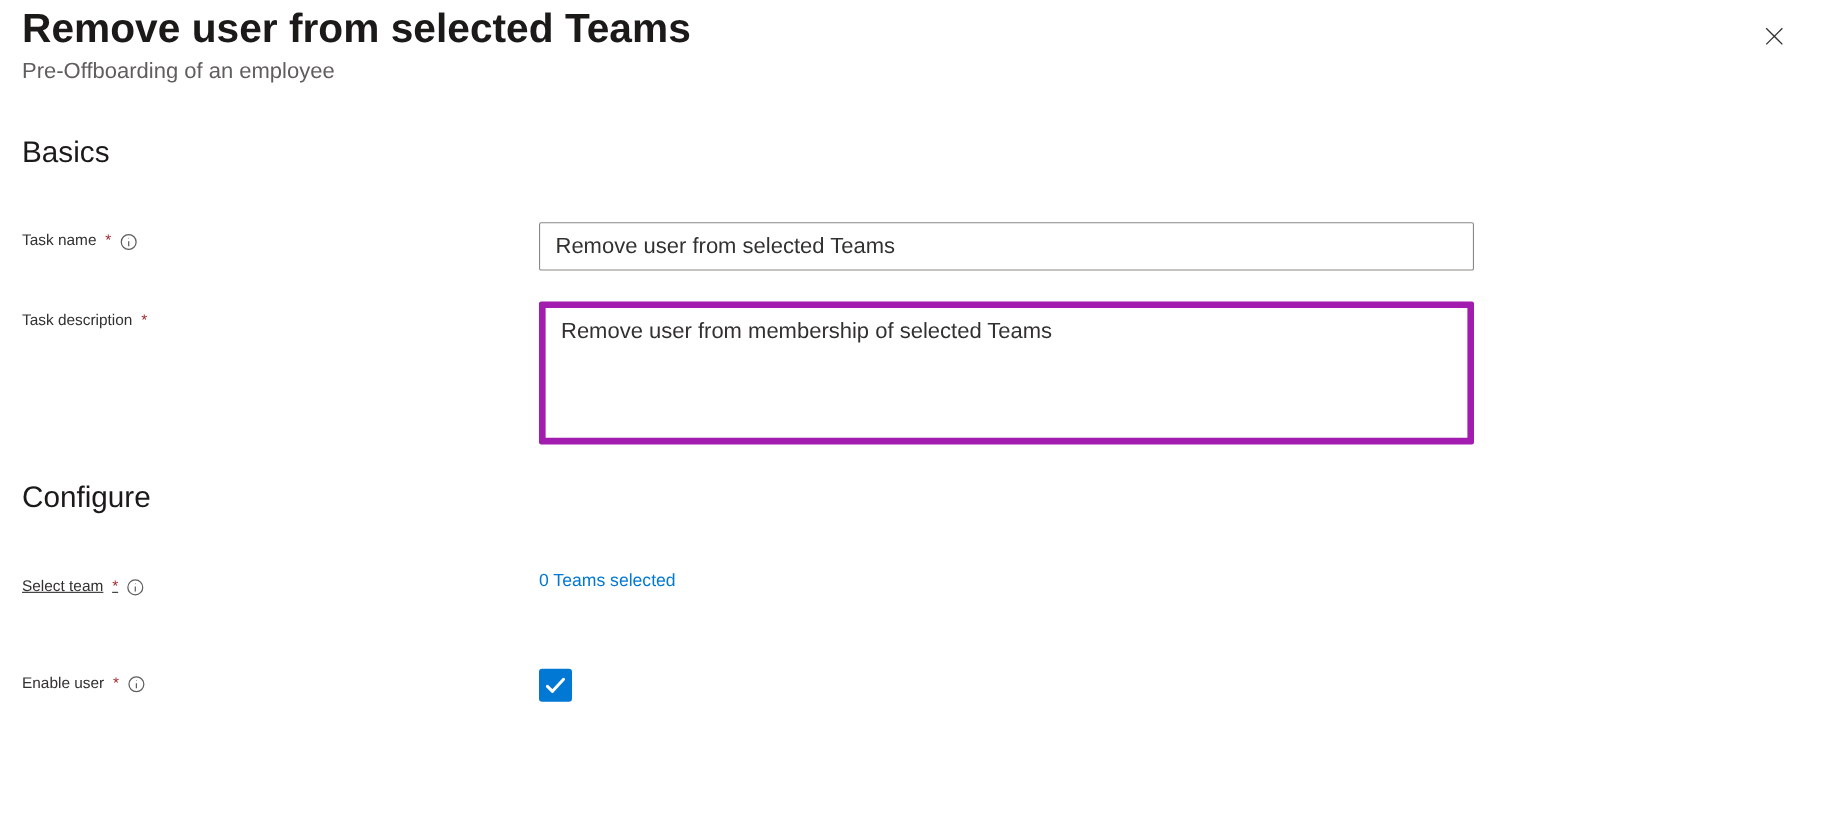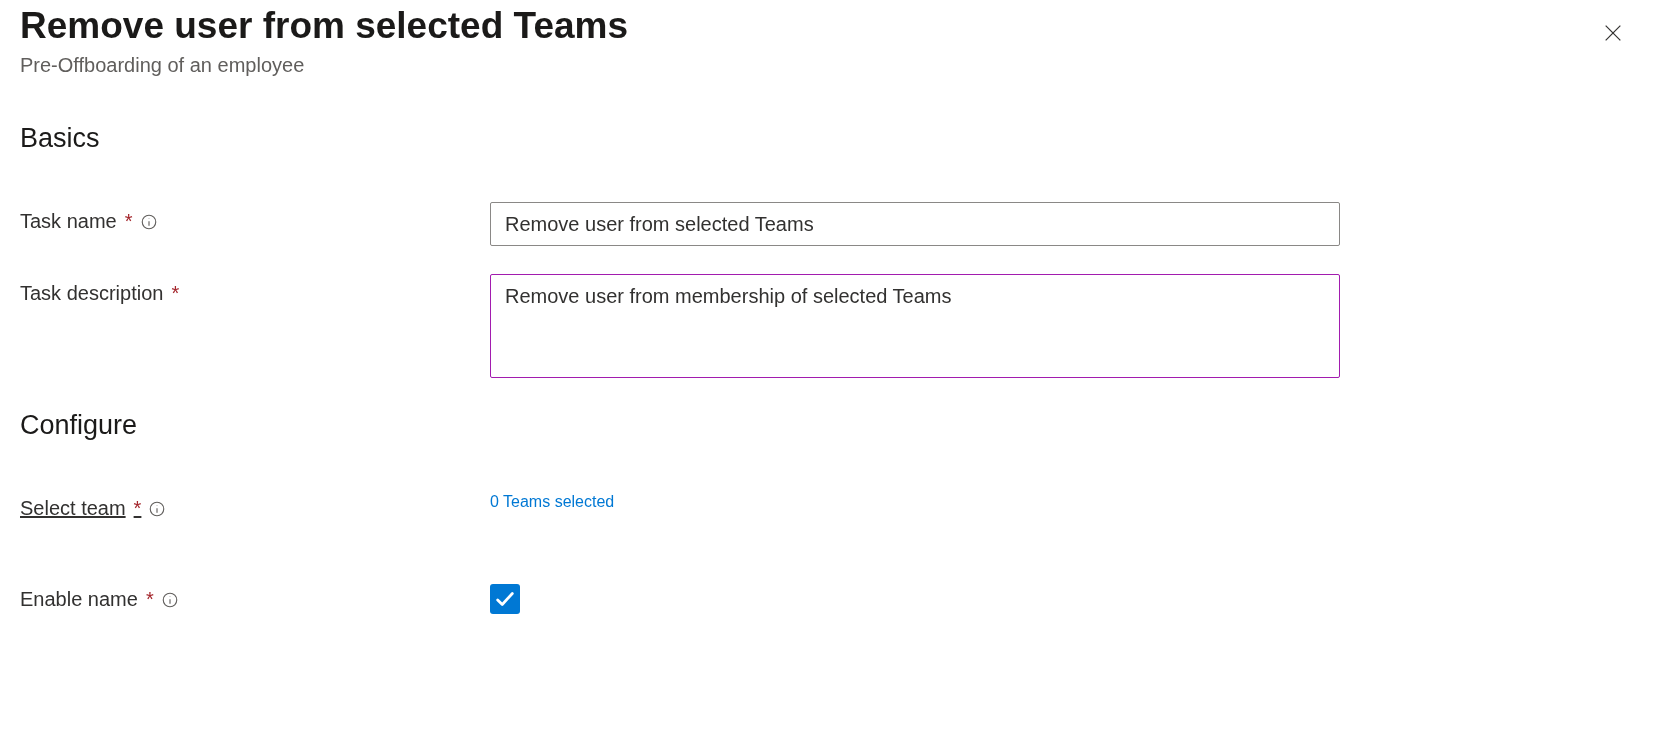--- a/index.html
+++ b/index.html
@@ -49,24 +49,23 @@
     margin-bottom: 48px;
   }
   .form-row {
     display: flex;
     align-items: flex-start;
     margin-bottom: 28px;
   }
   .form-label-col {
     width: 470px;
     flex-shrink: 0;
-    font-size: 20px;
+    font-size: 14px;
     padding-top: 8px;
     display: flex;
-    align-items: center;
     gap: 6px;
   }
   .req-star { color: #a4262c; margin-left: 2px; }
   .info-icon {
     display: inline-flex;
     align-items: center;
     justify-content: center;
     width: 20px;
     height: 20px;
     color: #605e5c;
@@ -81,25 +80,25 @@
     font-size: 20px;
     font-family: inherit;
     padding: 6px 14px;
     border: 1px solid #8a8886;
     border-radius: 2px;
     color: #323130;
     background: #ffffff;
   }
   .text-area {
     width: 100%;
-    height: 104px;
+    height: 130px;
     font-size: 20px;
     font-family: inherit;
     padding: 10px 14px;
-    border: 1px solid #a21caf;
+    border: 6px solid #a21caf;
     border-radius: 2px;
     color: #323130;
     background: #ffffff;
     resize: none;
   }
   .link-text {
     font-size: 16px;
     color: #0078d4;
     cursor: pointer;
     padding-top: 4px;
@@ -180,21 +179,21 @@
         </svg>
       </span>
     </div>
     <div class="form-control-col">
       <span class="link-text">0 Teams selected</span>
     </div>
   </div>
 
   <div class="form-row">
     <div class="form-label-col">
-      <span>Enable name</span>
+      <span>Enable user</span>
       <span class="req-star">*</span>
       <span class="info-icon">
         <svg viewBox="0 0 24 24" fill="none" stroke="currentColor" stroke-width="1.5">
           <circle cx="12" cy="12" r="9"></circle>
           <line x1="12" y1="11" x2="12" y2="17"></line>
           <circle cx="12" cy="7.5" r="0.6" fill="currentColor" stroke="none"></circle>
         </svg>
       </span>
     </div>
     <div class="form-control-col checkbox-wrap">

